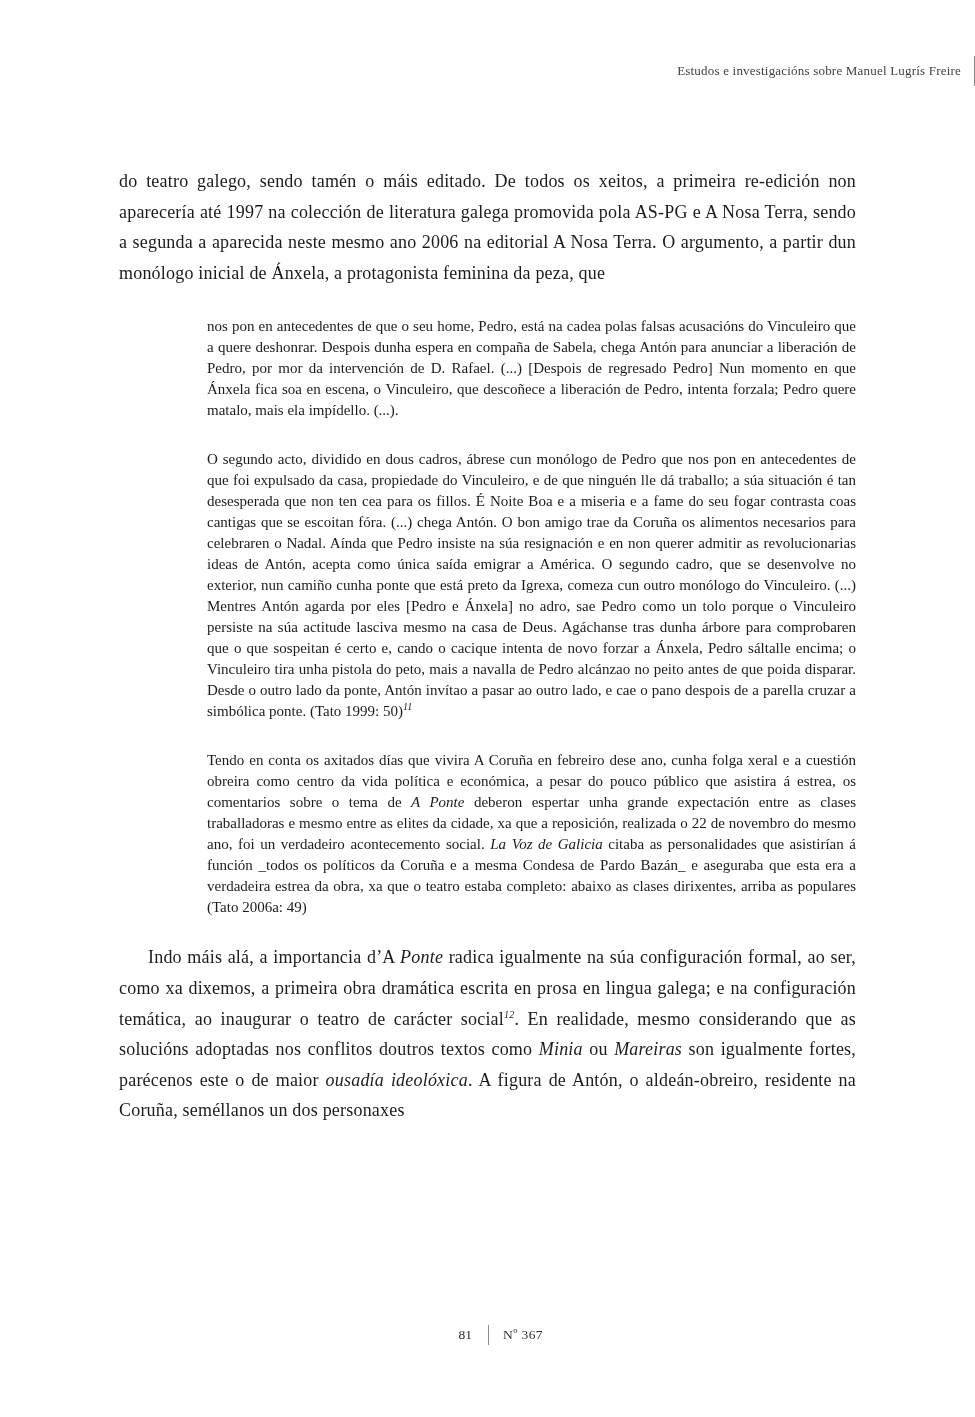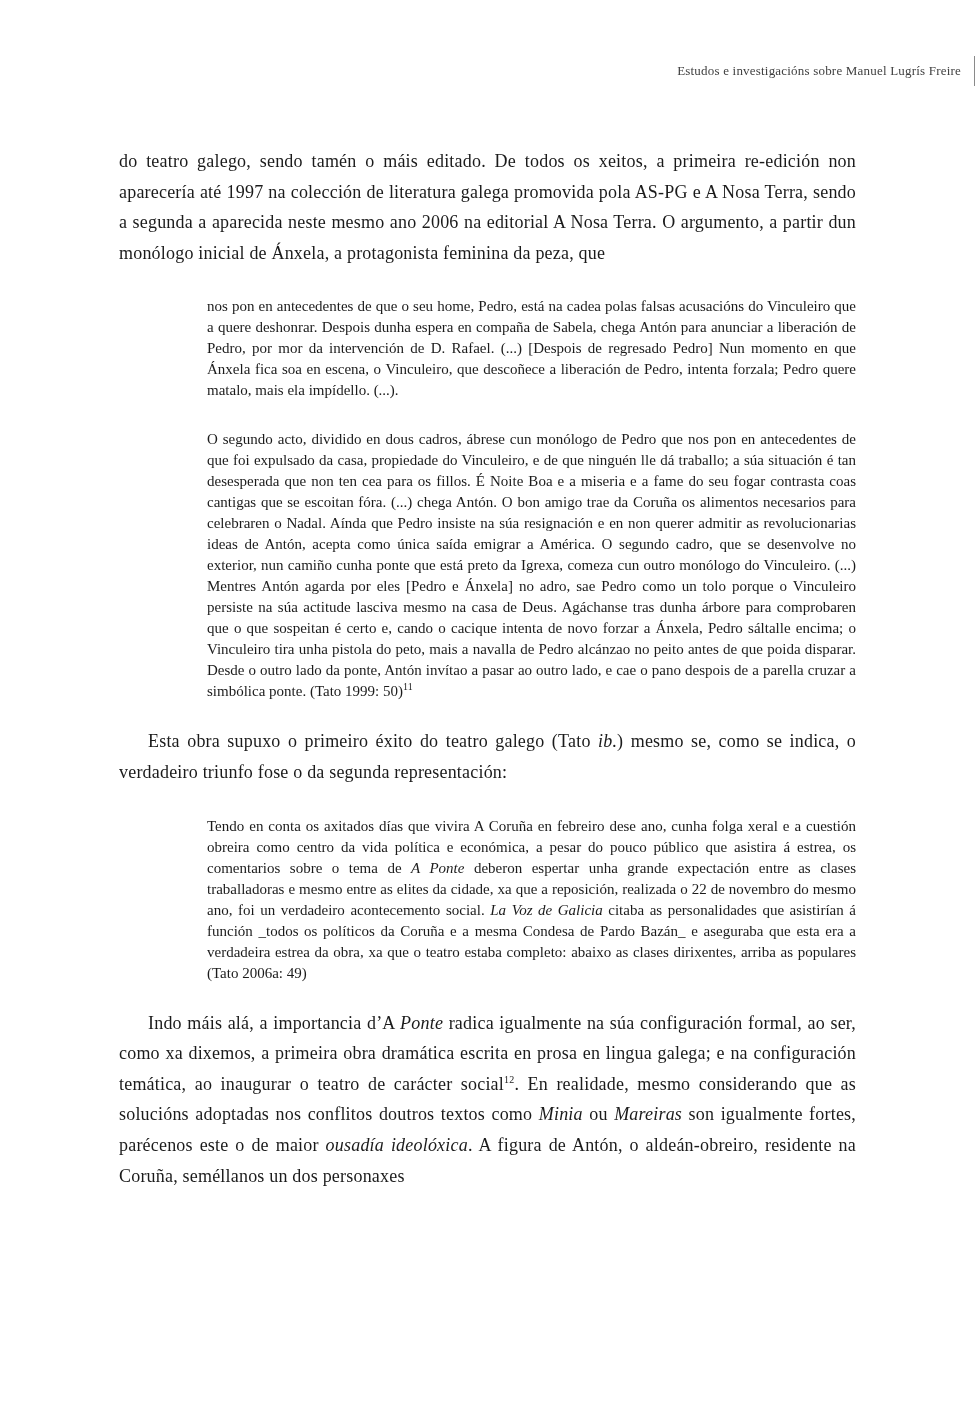--- a/index.html
+++ b/index.html
@@ -57,20 +57,21 @@
     top: 146px;
     left: 119px;
     width: 737px;
   }
   .body-par {
     font-size: 18px;
     line-height: 30.6px;
     text-align: justify;
     letter-spacing: 0.2px;
     hyphens: auto;
+    margin-top: 20px;
     -webkit-hyphens: auto;
   }
   .body-par.indent {
     text-indent: 29px;
     margin-top: 24px;
     margin-bottom: 10px;
   }
   .quote-par {
     font-size: 15px;
     line-height: 21px;
@@ -79,20 +80,21 @@
     margin-bottom: 17px;
     text-align: justify;
     hyphens: auto;
     -webkit-hyphens: auto;
   }
   em { font-style: italic; }
   sup {
     font-size: 10px;
     vertical-align: super;
     line-height: 0;
+    font-style: italic;
   }
 
   
   .page-footer {
     position: absolute;
     top: 1322px;
     left: 0;
     right: 0;
     height: 26px;
     display: flex;
@@ -127,19 +129,23 @@
   <header class="page-header">
     <span class="header-left">Estudos e investigacións sobre Manuel Lugrís Freire</span>
     <span class="header-divider"></span>
   </header>
 
   <main class="page-body">
 
   <p class="body-par"><span>do teatro galego, sendo tamén o máis editado. De todos os xeitos, a primeira re-edición non aparecería até 1997 na colección de literatura galega promovida pola AS-PG e A Nosa Terra, sendo a segunda a aparecida neste mesmo ano 2006 na editorial A Nosa Terra. O argumento, a partir dun monólogo inicial de Ánxela, a protagonista feminina da peza, que</span></p>
       <p class="quote-par"><span>nos pon en antecedentes de que o seu home, Pedro, está na cadea polas falsas acusacións do Vinculeiro que a quere deshonrar. Despois dunha espera en compaña de Sabela, chega Antón para anunciar a liberación de Pedro, por mor da intervención de D. Rafael. (...) [Despois de regresado Pedro] Nun momento en que Ánxela fica soa en escena, o Vinculeiro, que descoñece a liberación de Pedro, intenta forzala; Pedro quere matalo, mais ela impídello. (...).</span></p>
       <p class="quote-par"><span>O segundo acto, dividido en dous cadros, ábrese cun monólogo de Pedro que nos pon en antecedentes de que foi expulsado da casa, propiedade do Vinculeiro, e de que ninguén lle dá traballo; a súa situación é tan desesperada que non ten cea para os fillos. É Noite Boa e a miseria e a fame do seu fogar contrasta coas cantigas que se escoitan fóra. (...) chega Antón. O bon amigo trae da Coruña os alimentos necesarios para celebraren o Nadal. Aínda que Pedro insiste na súa resignación e en non querer admitir as revolucionarias ideas de Antón, acepta como única saída emigrar a América. O segundo cadro, que se desenvolve no exterior, nun camiño cunha ponte que está preto da Igrexa, comeza cun outro monólogo do Vinculeiro. (...) Mentres Antón agarda por eles [Pedro e Ánxela] no adro, sae Pedro como un tolo porque o Vinculeiro persiste na súa actitude lasciva mesmo na casa de Deus. Agáchanse tras dunha árbore para comprobaren que o que sospeitan é certo e, cando o cacique intenta de novo forzar a Ánxela, Pedro sáltalle encima; o Vinculeiro tira unha pistola do peto, mais a navalla de Pedro alcánzao no peito antes de que poida disparar. Desde o outro lado da ponte, Antón invítao a pasar ao outro lado, e cae o pano despois de a parella cruzar a simbólica ponte. (Tato 1999: 50)</span><sup>11</sup></p>
-      <p class="body-par indent"><span>Esta obra supuxo o primeiro éxito do teatro galego (Tato </span><em>ib.</em><span>) mesmo se, como se indica, o verdadeiro triunfo fose o da segunda representación:</span></p>
       <p class="quote-par"><span>Tendo en conta os axitados días que vivira A Coruña en febreiro dese ano, cunha folga xeral e a cuestión obreira como centro da vida política e económica, a pesar do pouco público que asistira á estrea, os comentarios sobre o tema de </span><em>A Ponte</em><span> deberon espertar unha grande expectación entre as clases traballadoras e mesmo entre as elites da cidade, xa que a reposición, realizada o 22 de novembro do mesmo ano, foi un verdadeiro acontecemento social. </span><em>La Voz de Galicia</em><span> citaba as personalidades que asistirían á función _todos os políticos da Coruña e a mesma Condesa de Pardo Bazán_ e aseguraba que esta era a verdadeira estrea da obra, xa que o teatro estaba completo: abaixo as clases dirixentes, arriba as populares (Tato 2006a: 49)</span></p>
       <p class="body-par indent"><span>Indo máis alá, a importancia d’A </span><em>Ponte</em><span> radica igualmente na súa configuración formal, ao ser, como xa dixemos, a primeira obra dramática escrita en prosa en lingua galega; e na configuración temática, ao inaugurar o teatro de carácter social</span><sup>12</sup><span>. En realidade, mesmo considerando que as solucións adoptadas nos conflitos doutros textos como </span><em>Minia</em><span> ou </span><em>Mareiras</em><span> son igualmente fortes, parécenos este o de maior </span><em>ousadía ideolóxica</em><span>. A figura de Antón, o aldeán-obreiro, residente na Coruña, seméllanos un dos personaxes</span></p>
     </main>
 
+  <footer class="page-footer">
+    <span class="footer-page">81</span>
+    <span class="footer-divider"></span>
+    <span class="footer-issue">Nº 367</span>
+  </footer>
 
 </div>
 
 </body></html>

